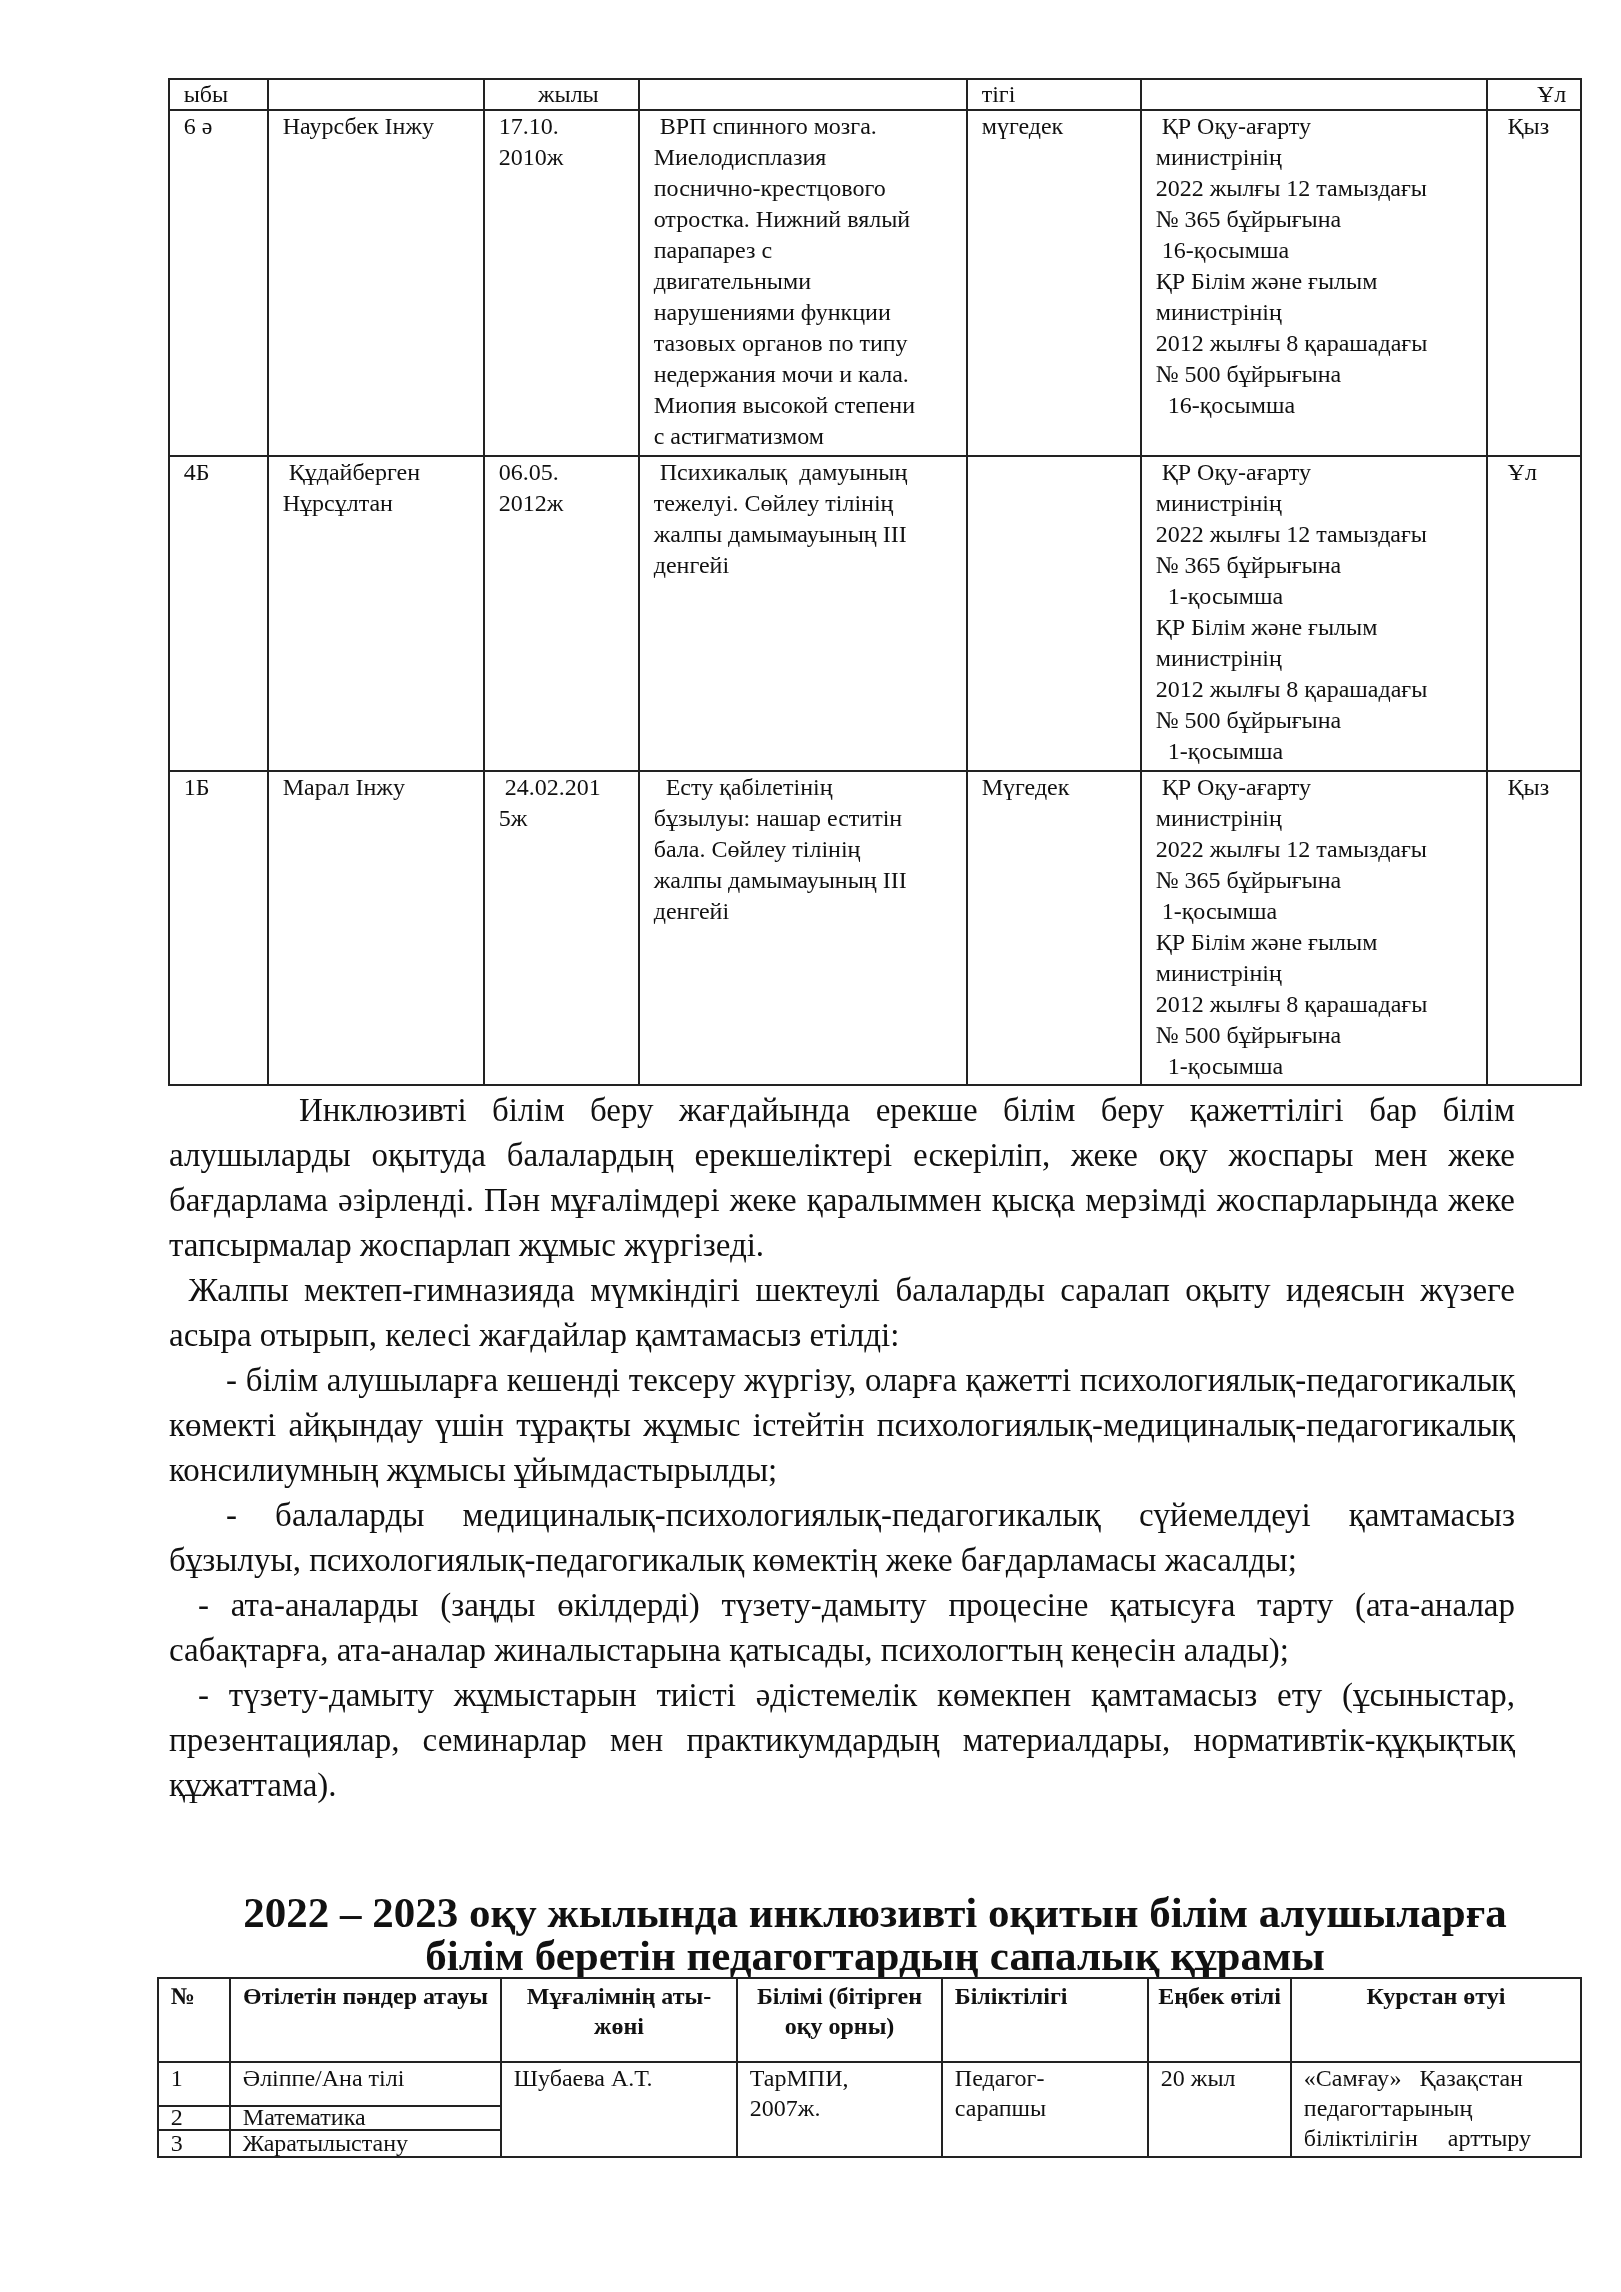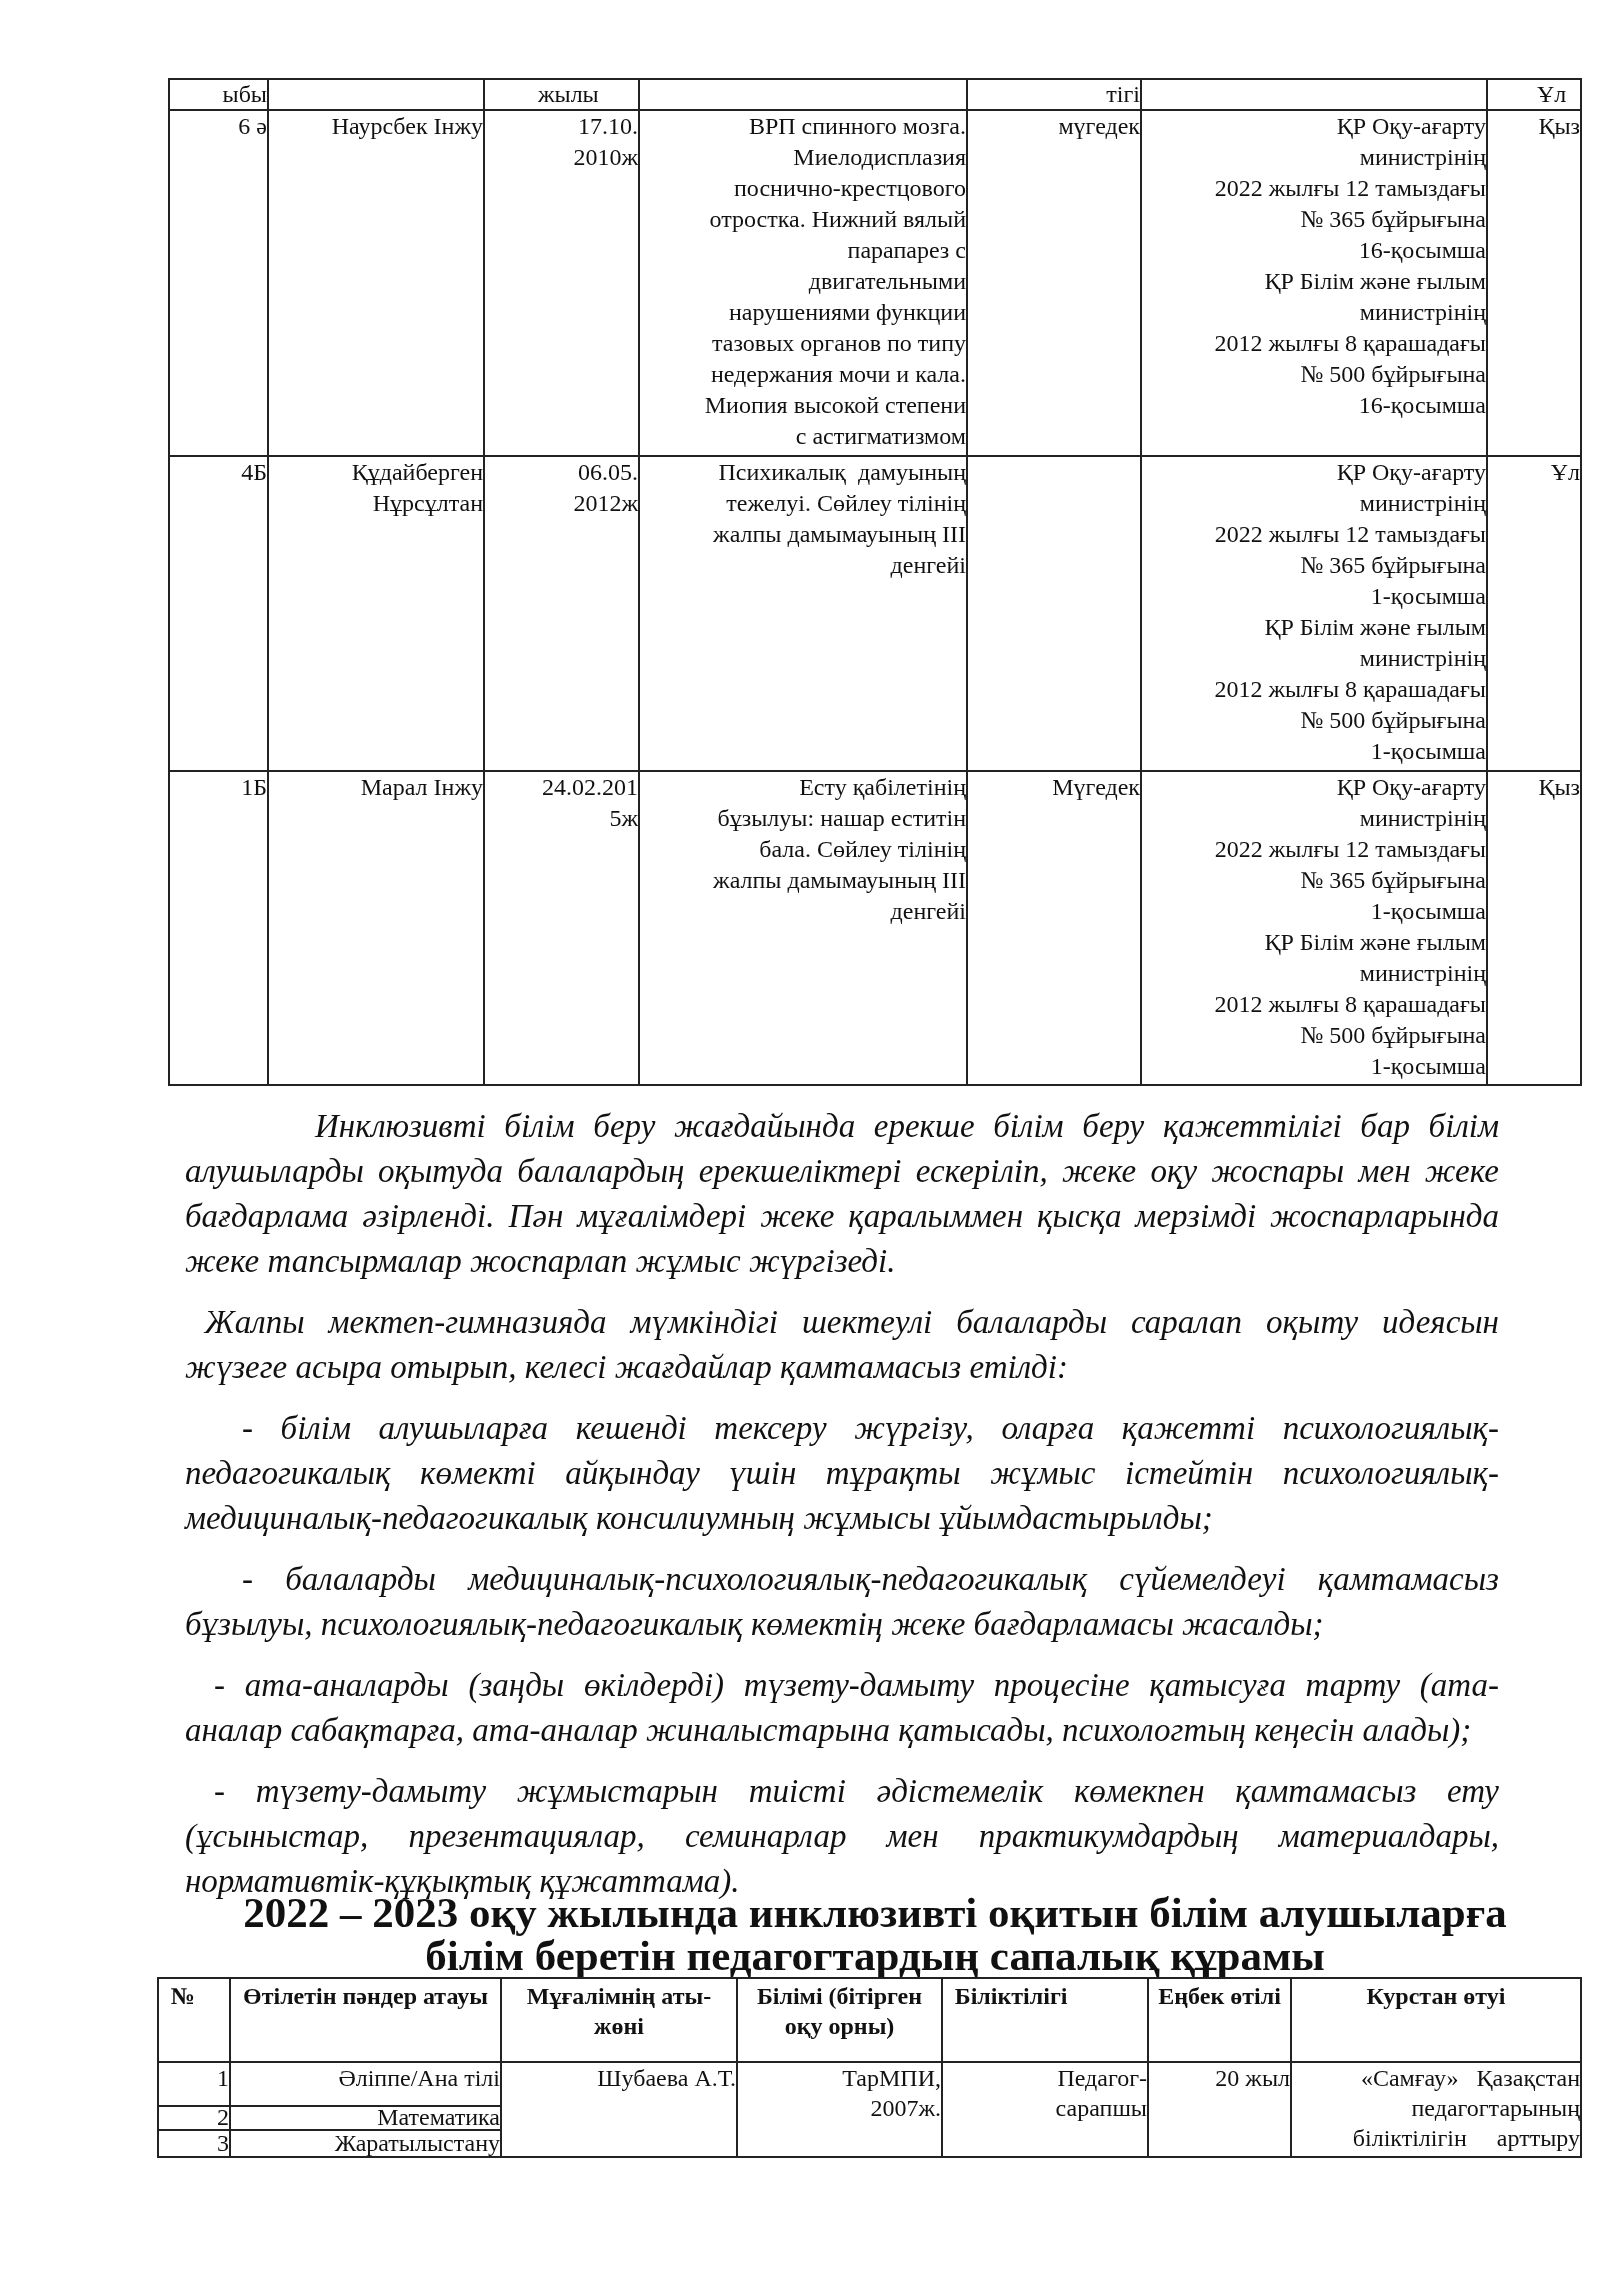--- a/index.html
+++ b/index.html
@@ -1,29 +1,29 @@
 <!DOCTYPE html>
 <html><head>
 <meta charset="utf-8">
 <style>
   html, body { margin: 0; padding: 0; background: #ffffff; }
   body { width: 1621px; height: 2293px; position: relative; overflow: hidden;
          font-family: "Liberation Serif", "DejaVu Serif", serif; color: #111; }
   table { border-collapse: collapse; position: absolute; table-layout: fixed; }
   td, th { border: 2px solid #222; vertical-align: top; padding: 0 0 0 9.8px;
-           font-weight: normal; text-align: right; }
+           font-weight: normal; text-align: left; }
   #t1 { left: 168px; top: 78px; width: 1412px; font-size: 24px; line-height: 31px; }
   #t1 td { padding-left: 13.7px; }
   #t1 .hdr td { height: 29px; line-height: 29px; border-bottom-width: 2.9px; }
   #t1 td .ln { display: block; white-space: pre; }
   #t1 .c-right { padding-left: 19.6px; }
 
   .body-text { position: absolute; left: 169px; width: 1346px; font-size: 33px;
                line-height: 45px; text-align: justify; text-align-last: left; }
-  .body-text p { margin: 16px; font-style: italic; }
+  .body-text p { margin: 0; }
   .indent-big { text-indent: 130px; }
   .indent-med { text-indent: 19.6px; }
   .indent-dash { text-indent: 57px; }
   .indent-dash2 { text-indent: 29px; }
 
   .heading { position: absolute; left: 164px; width: 1422px; text-align: center;
              font-weight: bold; font-size: 43px; line-height: 45px; }
 
   #t2 { left: 157px; top: 1977px; width: 1422px; font-size: 24px; line-height: 30px; }
   #t2 td { padding-left: 11.8px; }

